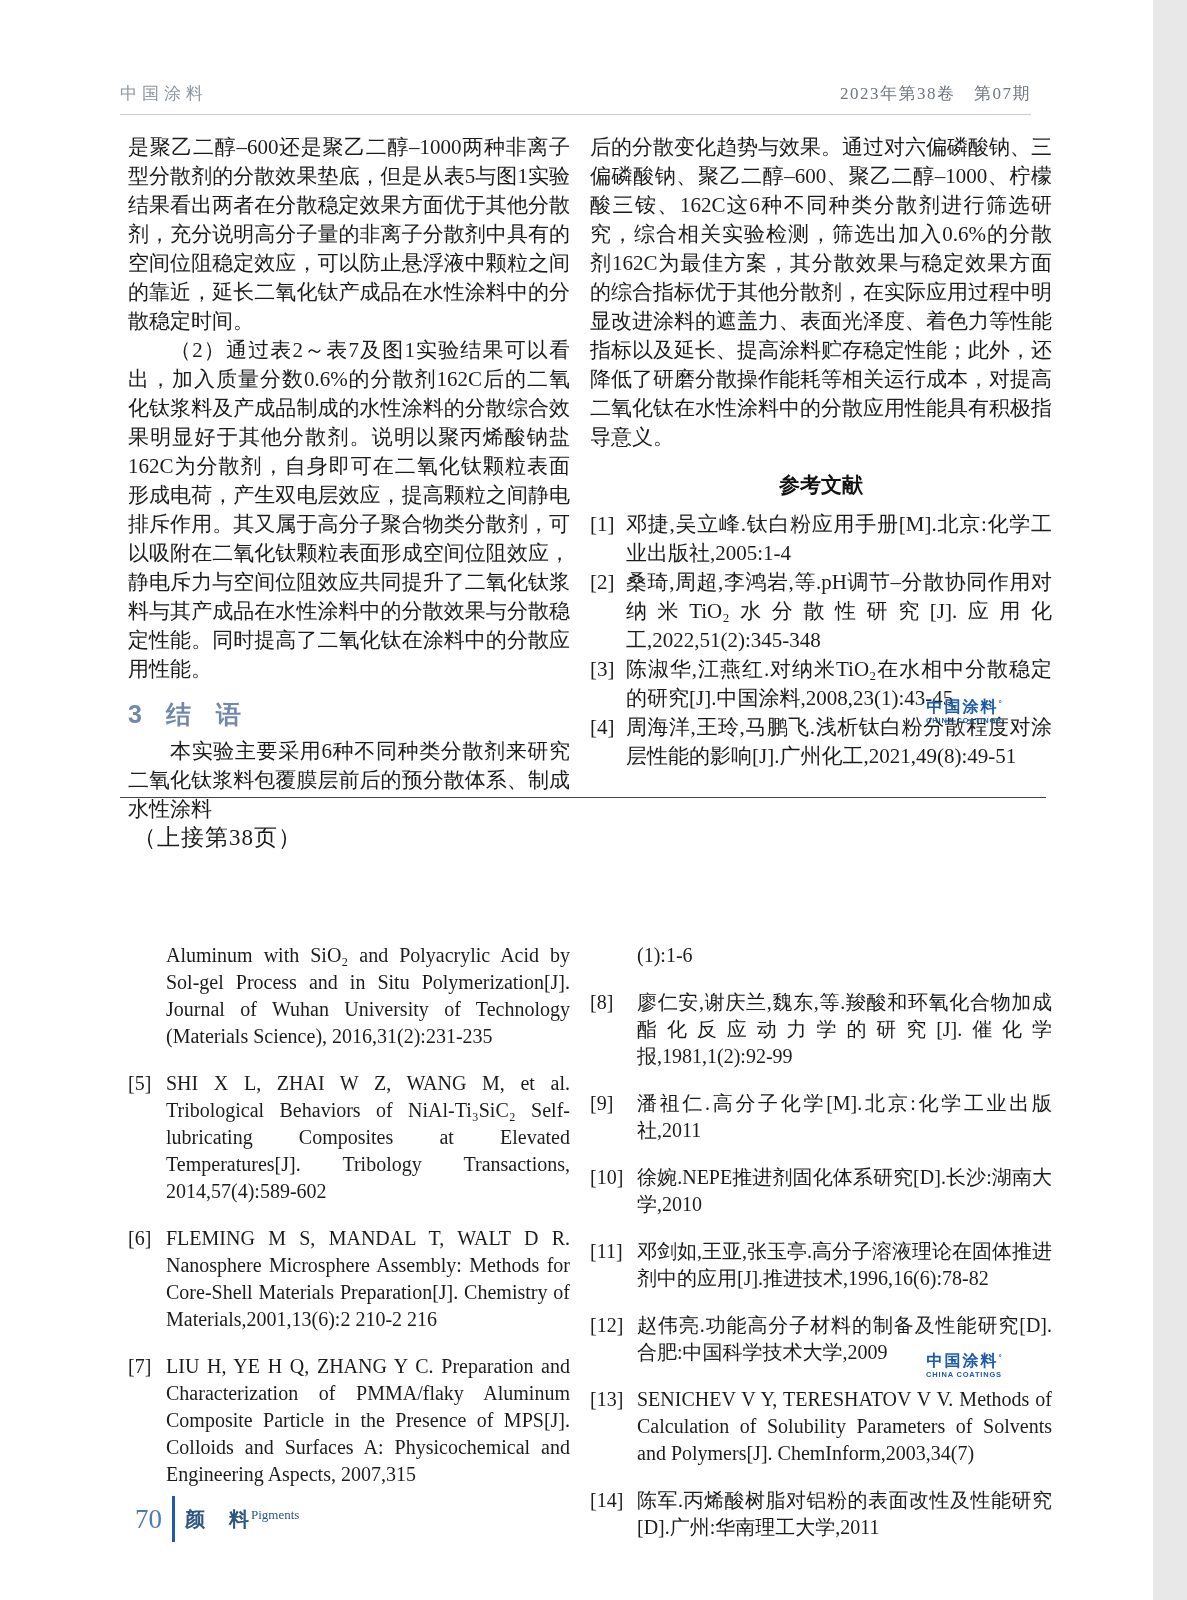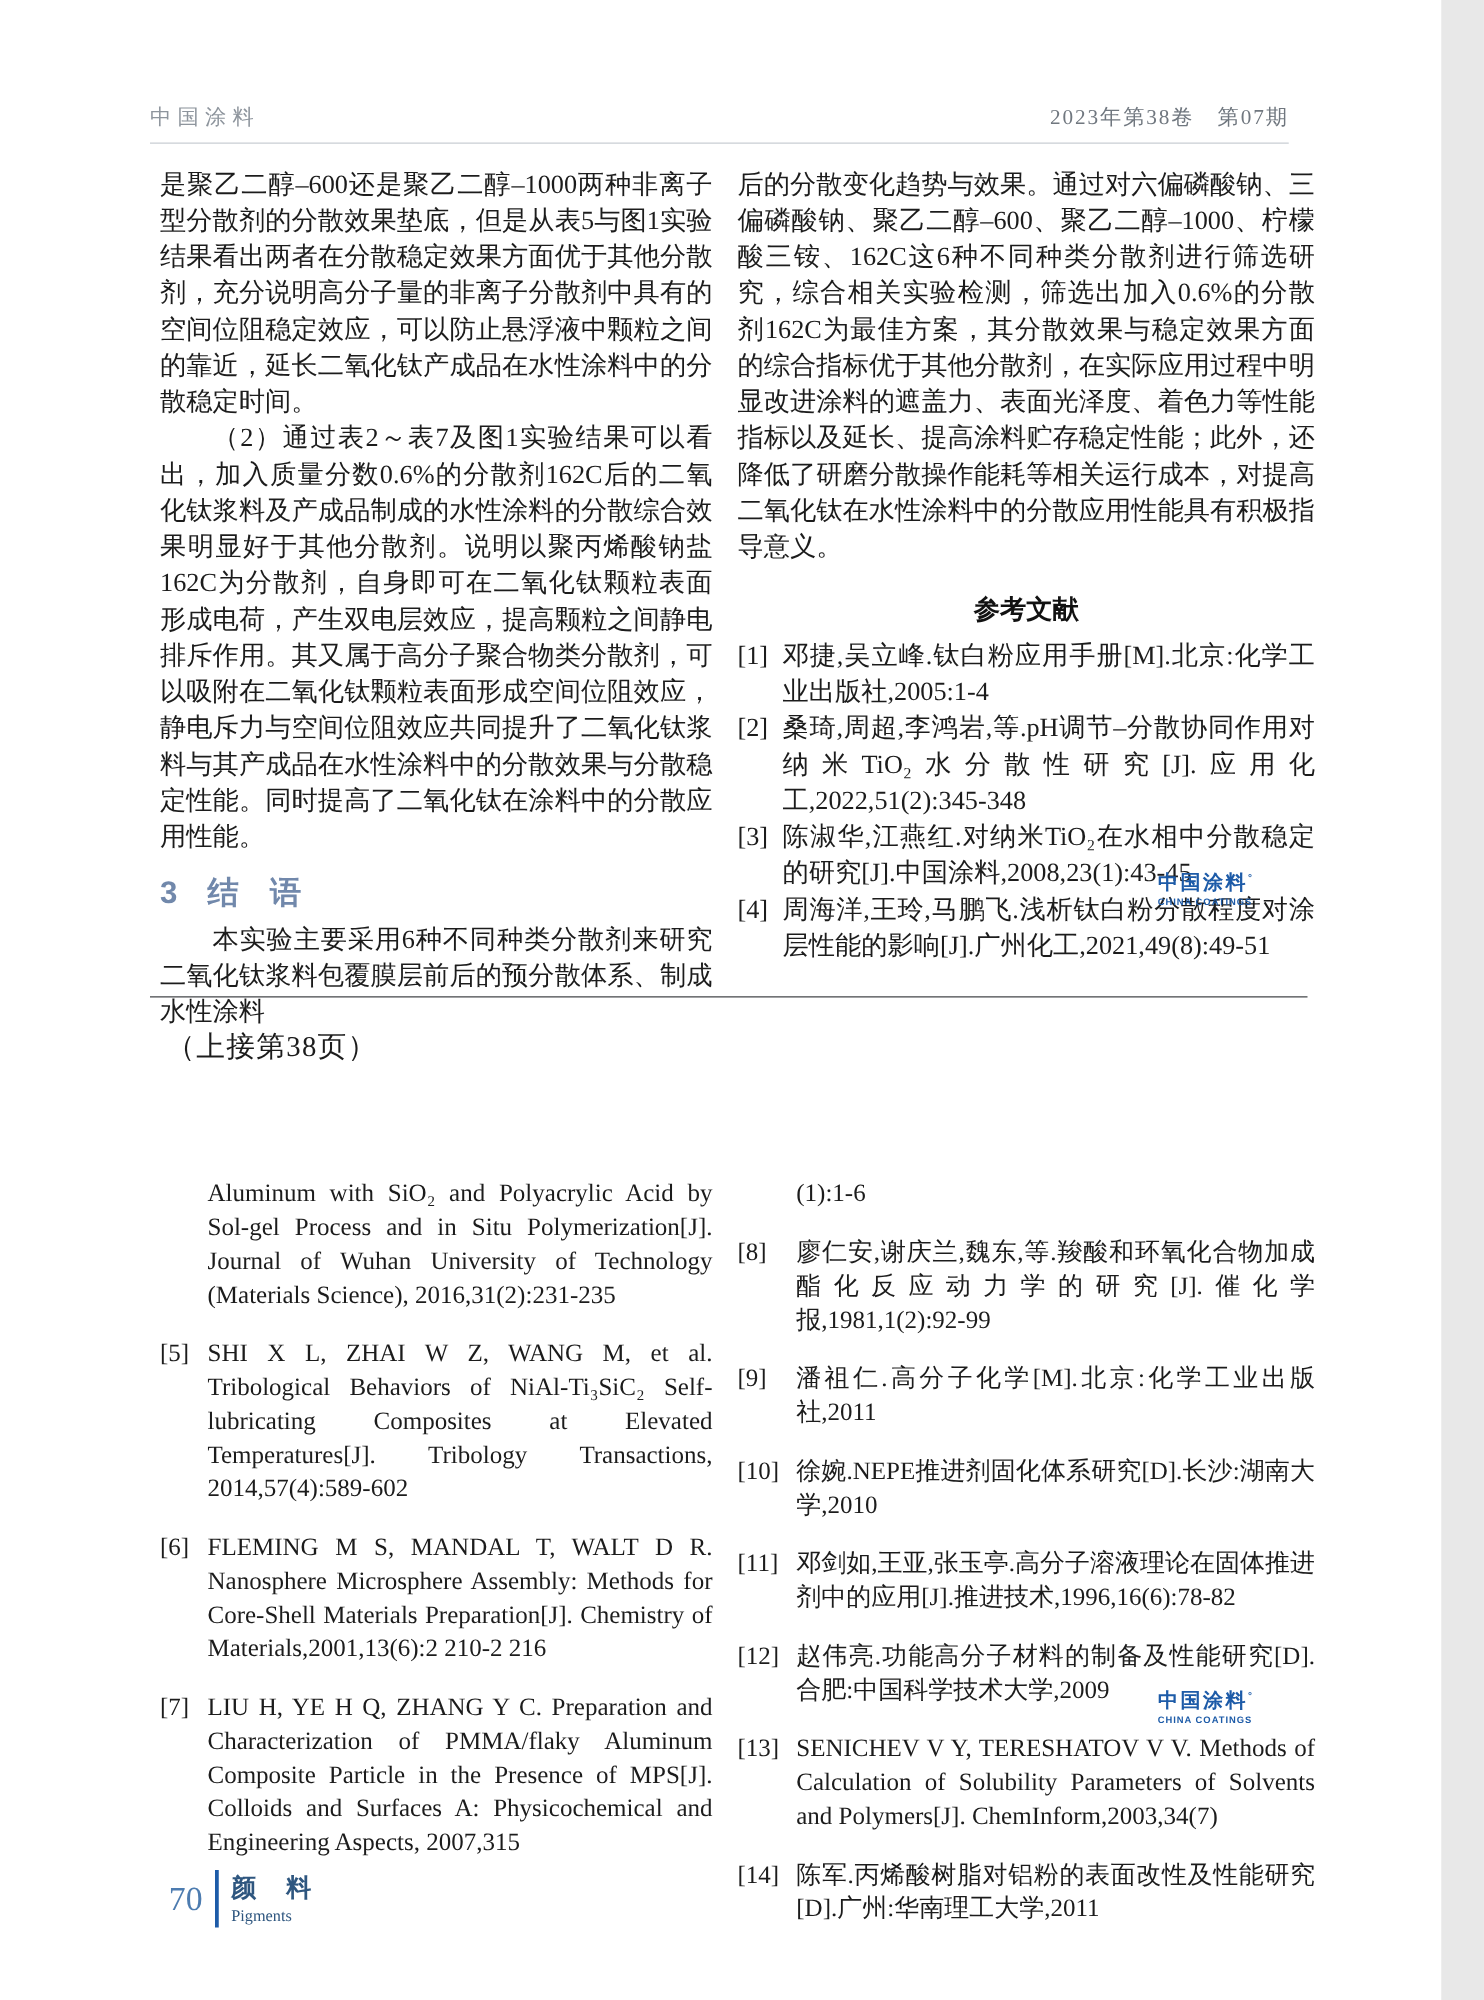--- a/index.html
+++ b/index.html
@@ -36,21 +36,21 @@
 
   .section-heading {
     margin:15px 0 8px; line-height:30px;
     font-family:"Liberation Sans","DejaVu Sans",sans-serif;
     font-weight:bold; font-size:25px; color:#7188ab;
   }
   .section-heading .sec-no { margin-right:24px; }
 
   .refs-title {
     margin:20px 0 8px; text-align:center; line-height:30px;
-    font-family:Liberation Serif, serif;
+    font-family:Liberation Mono, monospace;
     font-weight:bold; font-size:21px; color:#111;
   }
 
   
   .ref { display:flex; font-size:21px; line-height:29px; }
   .ref-label { flex:0 0 36px; }
   .ref-text  { flex:1; text-align:justify; text-justify:inter-ideograph; }
 
   .lower .ref { font-size:20px; line-height:27px;margin-top:20px; }
   .lower .col-l .ref-label { flex:0 0 38px; }
@@ -84,21 +84,21 @@
     display:flex; align-items:center;
   }
   .page-num {
     font-size:27px; color:#4d7cb0; margin-right:10px;
     font-family:"Liberation Serif","DejaVu Serif",serif;
   }
   .footer-bar {
     display:inline-block; width:3px; height:46px;
     background:#1d5ba8; margin-right:10px;
   }
-  .footer-section { display:flex; flex-direction:column; justify-content:space-between; }
+  .footer-section { display:flex; flex-direction:row; justify-content:space-between; }
   .sec-cn {
     font-family:"Liberation Sans","DejaVu Sans",sans-serif;
     font-weight:bold; font-size:20px; color:#2e567f; letter-spacing:2px;
   }
   .sec-en { font-size:13px; color:#2e567f; margin-top:1px; }
 </style>
 </head>
 <body>
 
 <div class="page">

